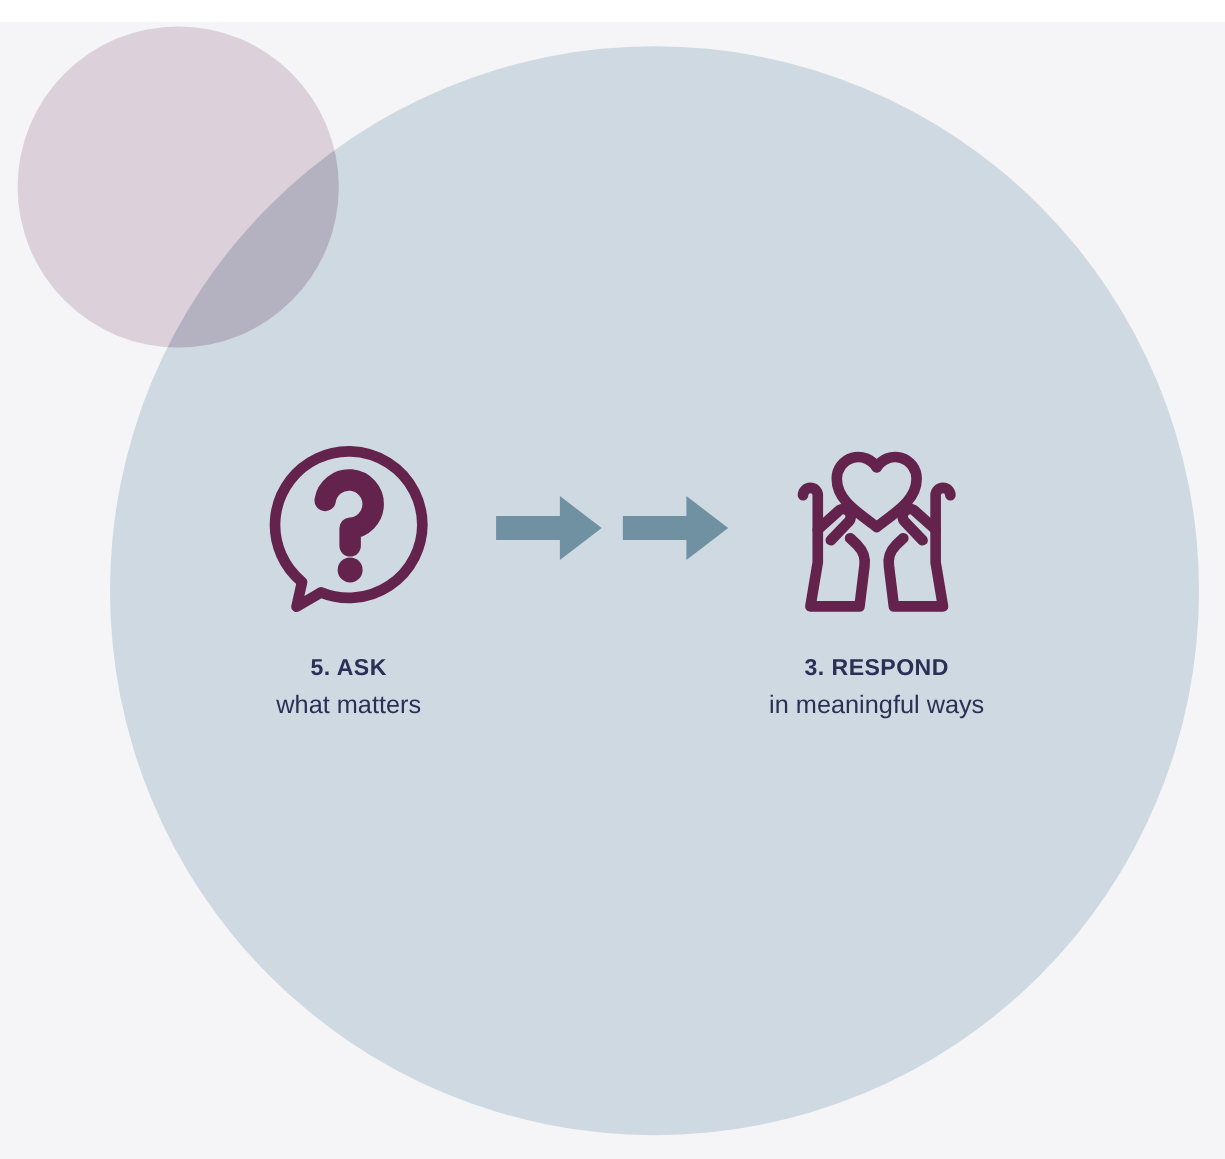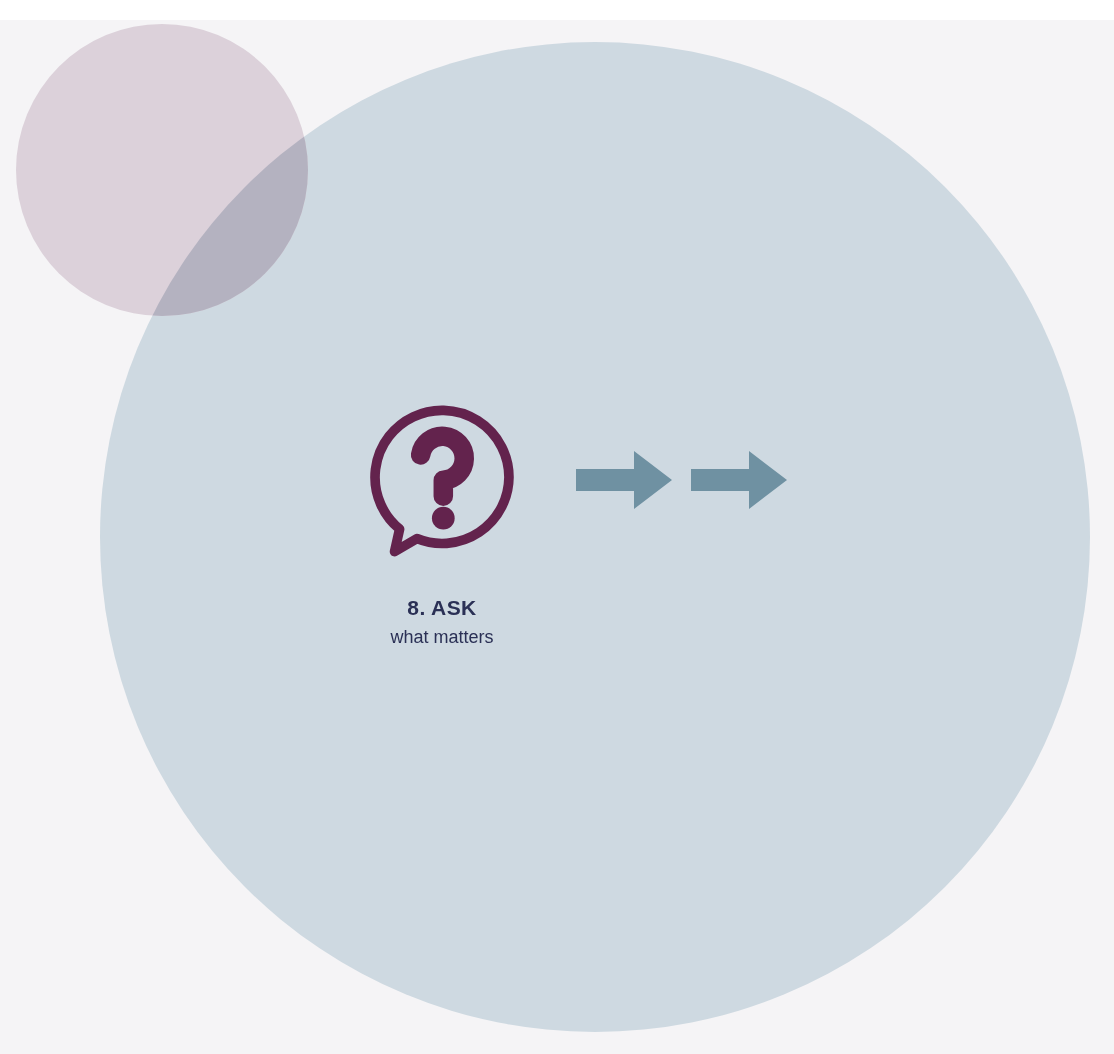--- a/index.html
+++ b/index.html
@@ -102,21 +102,21 @@
     font-size: 21px;
     font-weight: bold;
     letter-spacing: 0.4px;
     color: #2a3055;
     text-align: center;
     white-space: nowrap;
   }
 
   .step-sub {
     margin-top: 7px;
-    font-size: 18px;
+    font-size: 23px;
     font-weight: normal;
     color: #2a3055;
     text-align: center;
     white-space: nowrap;
   }
 
   .arrow-cell {
     width: 115px;
     height: 180px;
     display: flex;
@@ -150,32 +150,76 @@
                      A36 36 0 0 0 86 48.5 Z"></path>
           </g>
           <g fill="none" stroke="#63234d" stroke-width="10.5" stroke-linecap="round" stroke-linejoin="round">
             <path d="M38.5 36.5
                      a11.8 11.8 0 1 1 12.2 13.6
                      v8.6"></path>
           </g>
           <circle cx="50.7" cy="70.5" r="6.1" fill="#63234d"></circle>
         </svg>
       </div>
-      <div class="step-title">8. ASK</div>
+      <div class="step-title">5. ASK</div>
       <div class="step-sub">what matters</div>
     </div>
 
     <div class="arrow-cell">
       <svg width="98" height="62" viewBox="0 0 98 62" aria-hidden="true">
         <path d="M0 20 L58 20 L58 2 L96 31 L58 60 L58 42 L0 42 Z" fill="#6f91a2"></path>
       </svg>
     </div>
 
 
     <div class="arrow-cell">
       <svg width="98" height="62" viewBox="0 0 98 62" aria-hidden="true">
         <path d="M0 20 L58 20 L58 2 L96 31 L58 60 L58 42 L0 42 Z" fill="#6f91a2"></path>
       </svg>
     </div>
 
+    <div class="step">
+      <div class="step-icon">
+        <svg width="190" height="186" viewBox="0 0 100 100" aria-hidden="true">
+          <g fill="none" stroke="#63234d" stroke-width="5.2" stroke-linecap="round" stroke-linejoin="round">
+
+            <path d="M50 49.5
+                     C41 42.5 30.5 36.5 30.5 26.0
+                     a10.5 10.5 0 0 1 19.5 -5.6
+                     a10.5 10.5 0 0 1 19.5 5.6
+                     C69.5 36.5 59 42.5 50 49.5 Z"></path>
+
+            <path d="M14.0 34.0
+                     a3.6 3.6 0 0 1 7.2 0
+                     v16.8
+                     l10.0 -9.0
+                     a3.6 3.6 0 0 1 5.0 5.2
+                     l-8.6 9.0"></path>
+            <path d="M21.2 50.8
+                     v16.0
+                     l-3.6 21.5
+                     h24.0
+                     l2.4 -19.5
+                     a12 12 0 0 0 -3.4 -10.4
+                     l-3.6 -3.4"></path>
+
+            <path d="M86.0 34.0
+                     a3.6 3.6 0 0 0 -7.2 0
+                     v16.8
+                     l-10.0 -9.0
+                     a3.6 3.6 0 0 0 -5.0 5.2
+                     l8.6 9.0"></path>
+            <path d="M78.8 50.8
+                     v16.0
+                     l3.6 21.5
+                     h-24.0
+                     l-2.4 -19.5
+                     a12 12 0 0 1 3.4 -10.4
+                     l3.6 -3.4"></path>
+          </g>
+        </svg>
+      </div>
+      <div class="step-title">3. RESPOND</div>
+      <div class="step-sub">in meaningful ways</div>
+    </div>
 
   </div>
 </div>
 
 </body></html>

